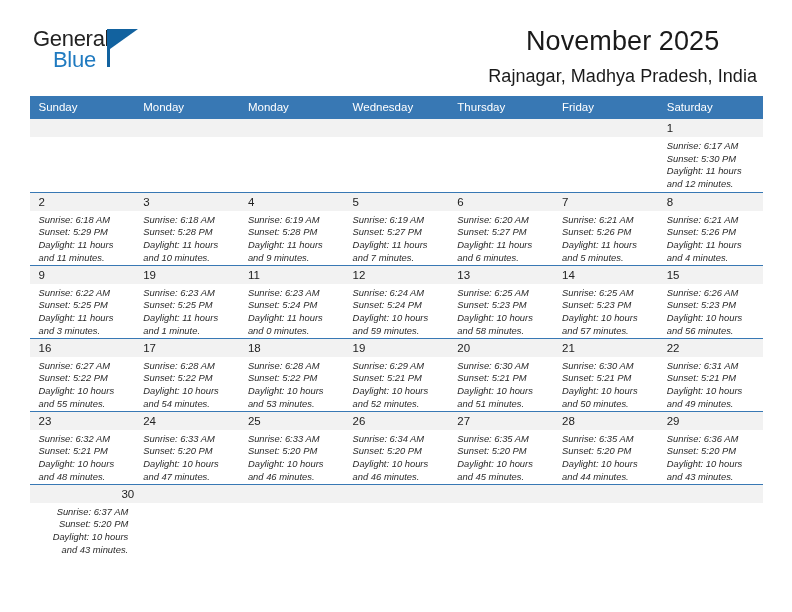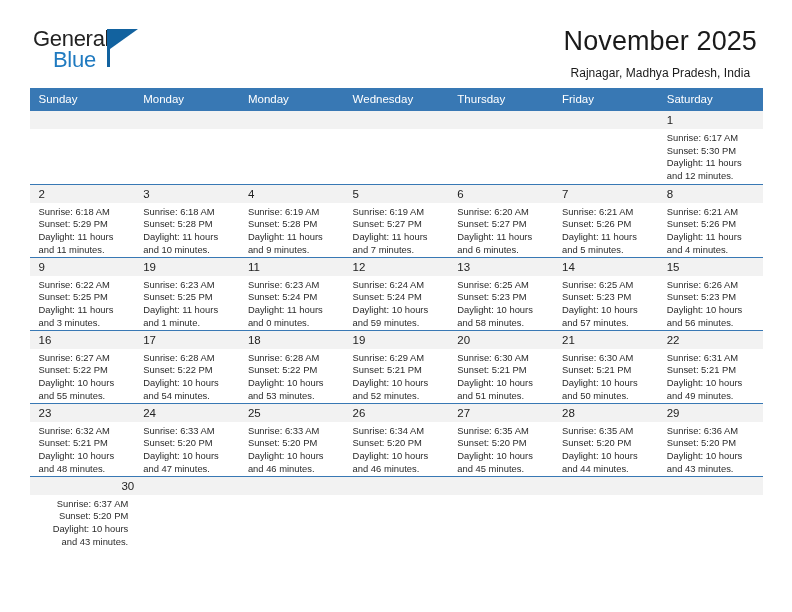--- a/index.html
+++ b/index.html
@@ -79,29 +79,29 @@
     flex: 0 0 auto;
   }
   .cal-title {
     font-size: 27px;
     font-weight: normal;
     color: #1a1a1a;
     line-height: 1.15;
     letter-spacing: 0.1px;
   }
   .cal-subtitle {
-    font-size: 12px;
+    font-size: 18px;
     color: #1a1a1a;
     margin-top: 9px;
     letter-spacing: 0.05px;
   }
 
   
   .calendar {
-    margin: 8px auto;
+    margin: 16px auto;
     width: 733px;
     border-collapse: collapse;
     table-layout: fixed;
   }
 
   .calendar th {
     background: #3878b4;
     color: #ffffff;
     font-weight: normal;
     font-size: 11.5px;
@@ -132,20 +132,21 @@
     padding: 3px 0 3px 9px;
     line-height: 1.15;
     height: 18px;
   }
 
   .info {
     padding: 3px 6px 0 9px;
     font-size: 9.4px;
     line-height: 1.355;
     color: #2b2b2b;
+    font-style: italic;
   }
   .info div { white-space: nowrap; }
 
   .cell-nodate {
     background: #ffffff;
     border-bottom: 1px solid #3878b4;
   }
   .cell-nodate .daynum-blank {
     display: block;
     background: #f2f2f2;

